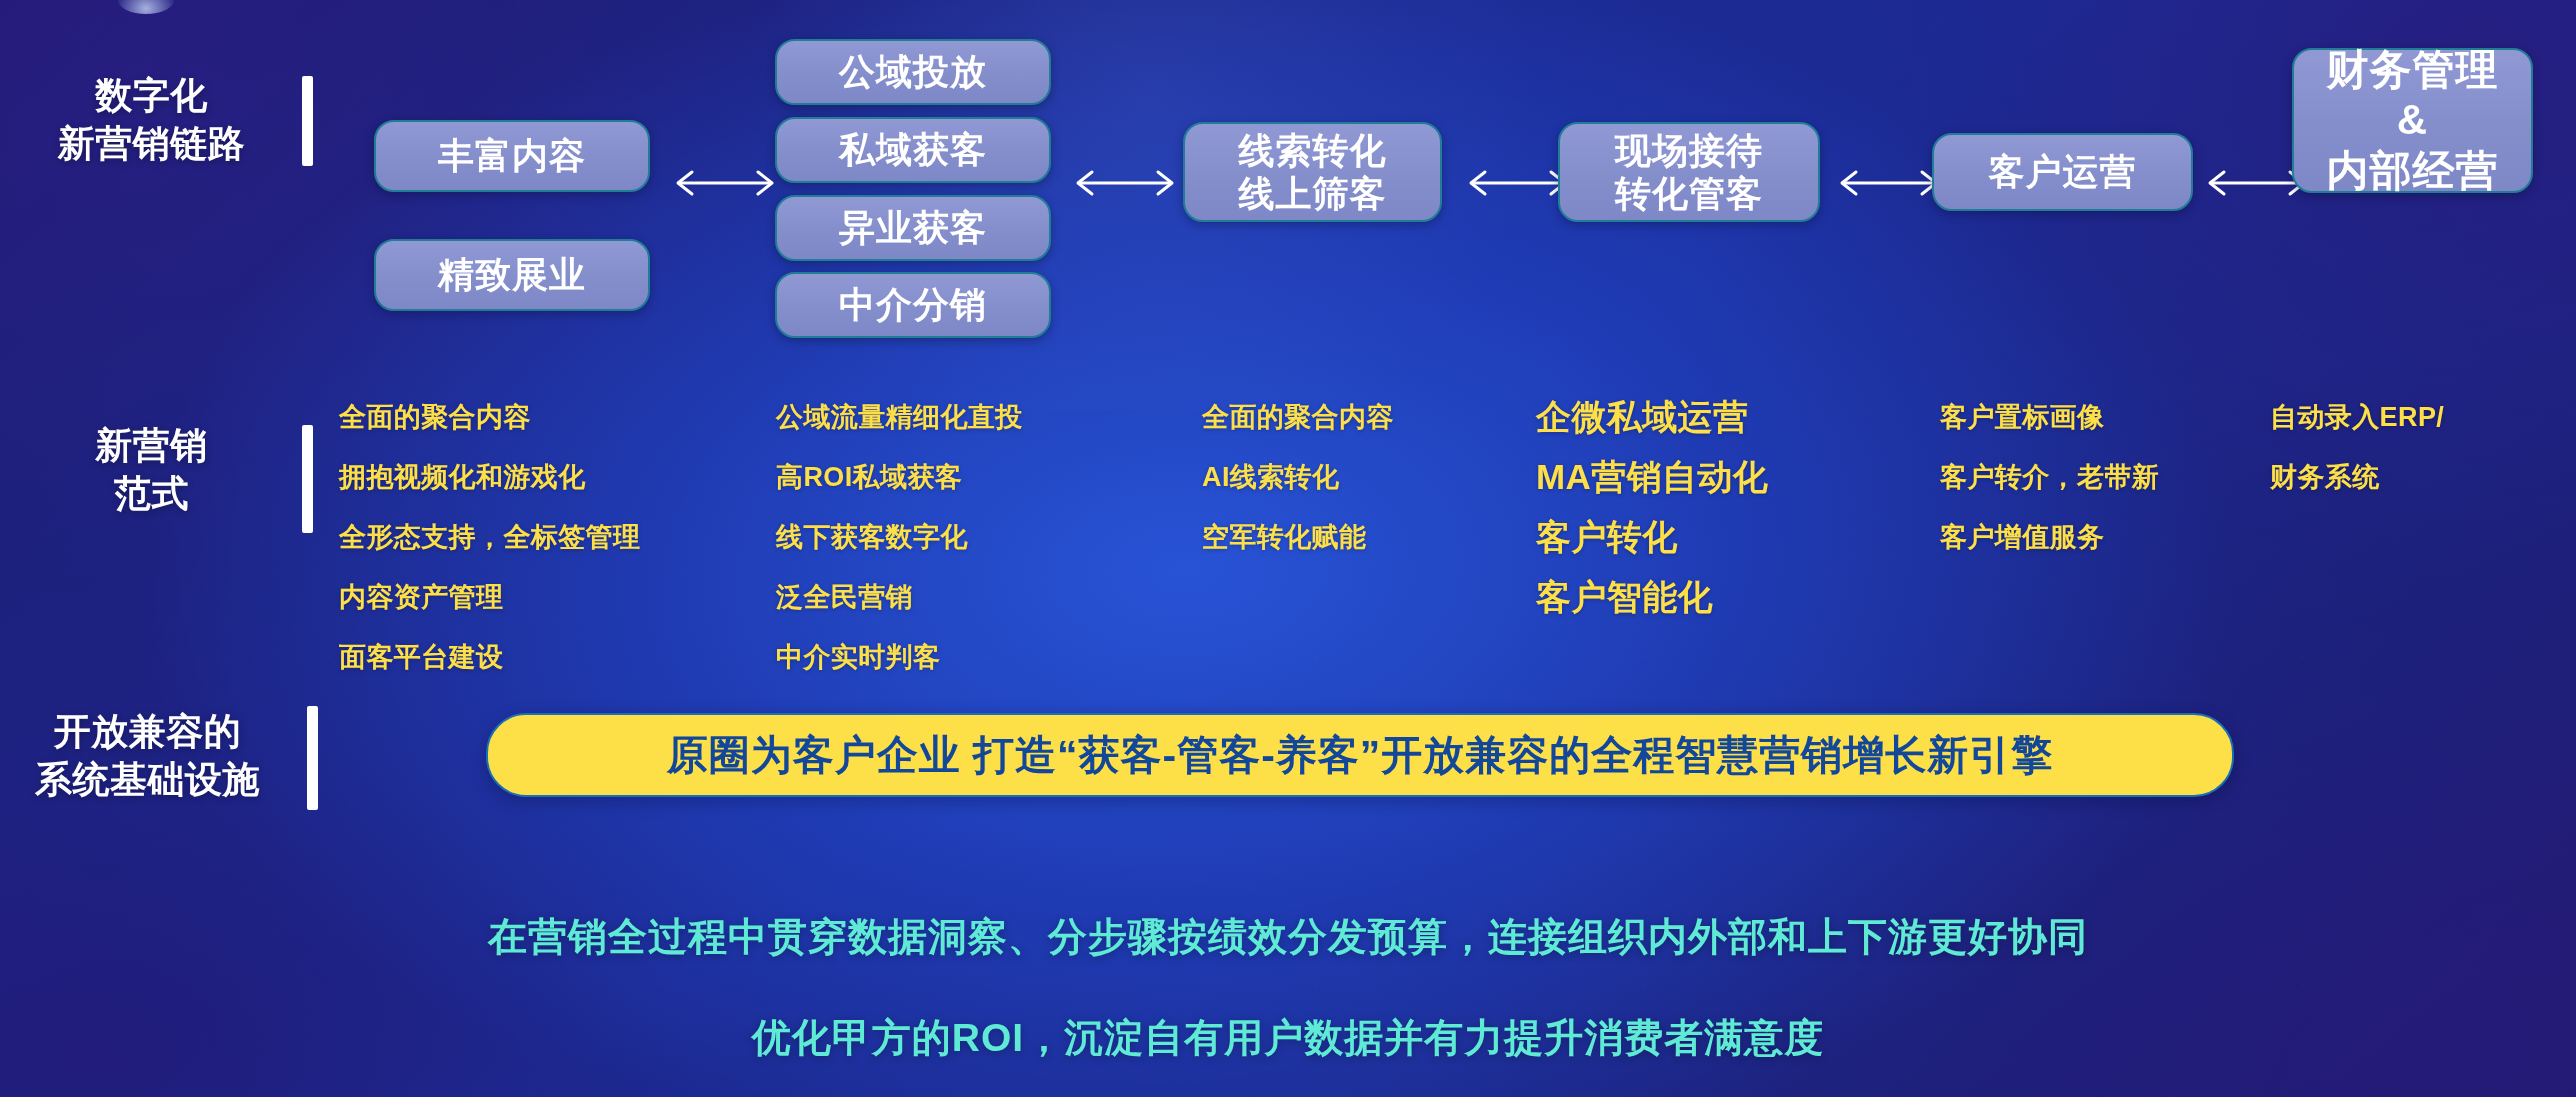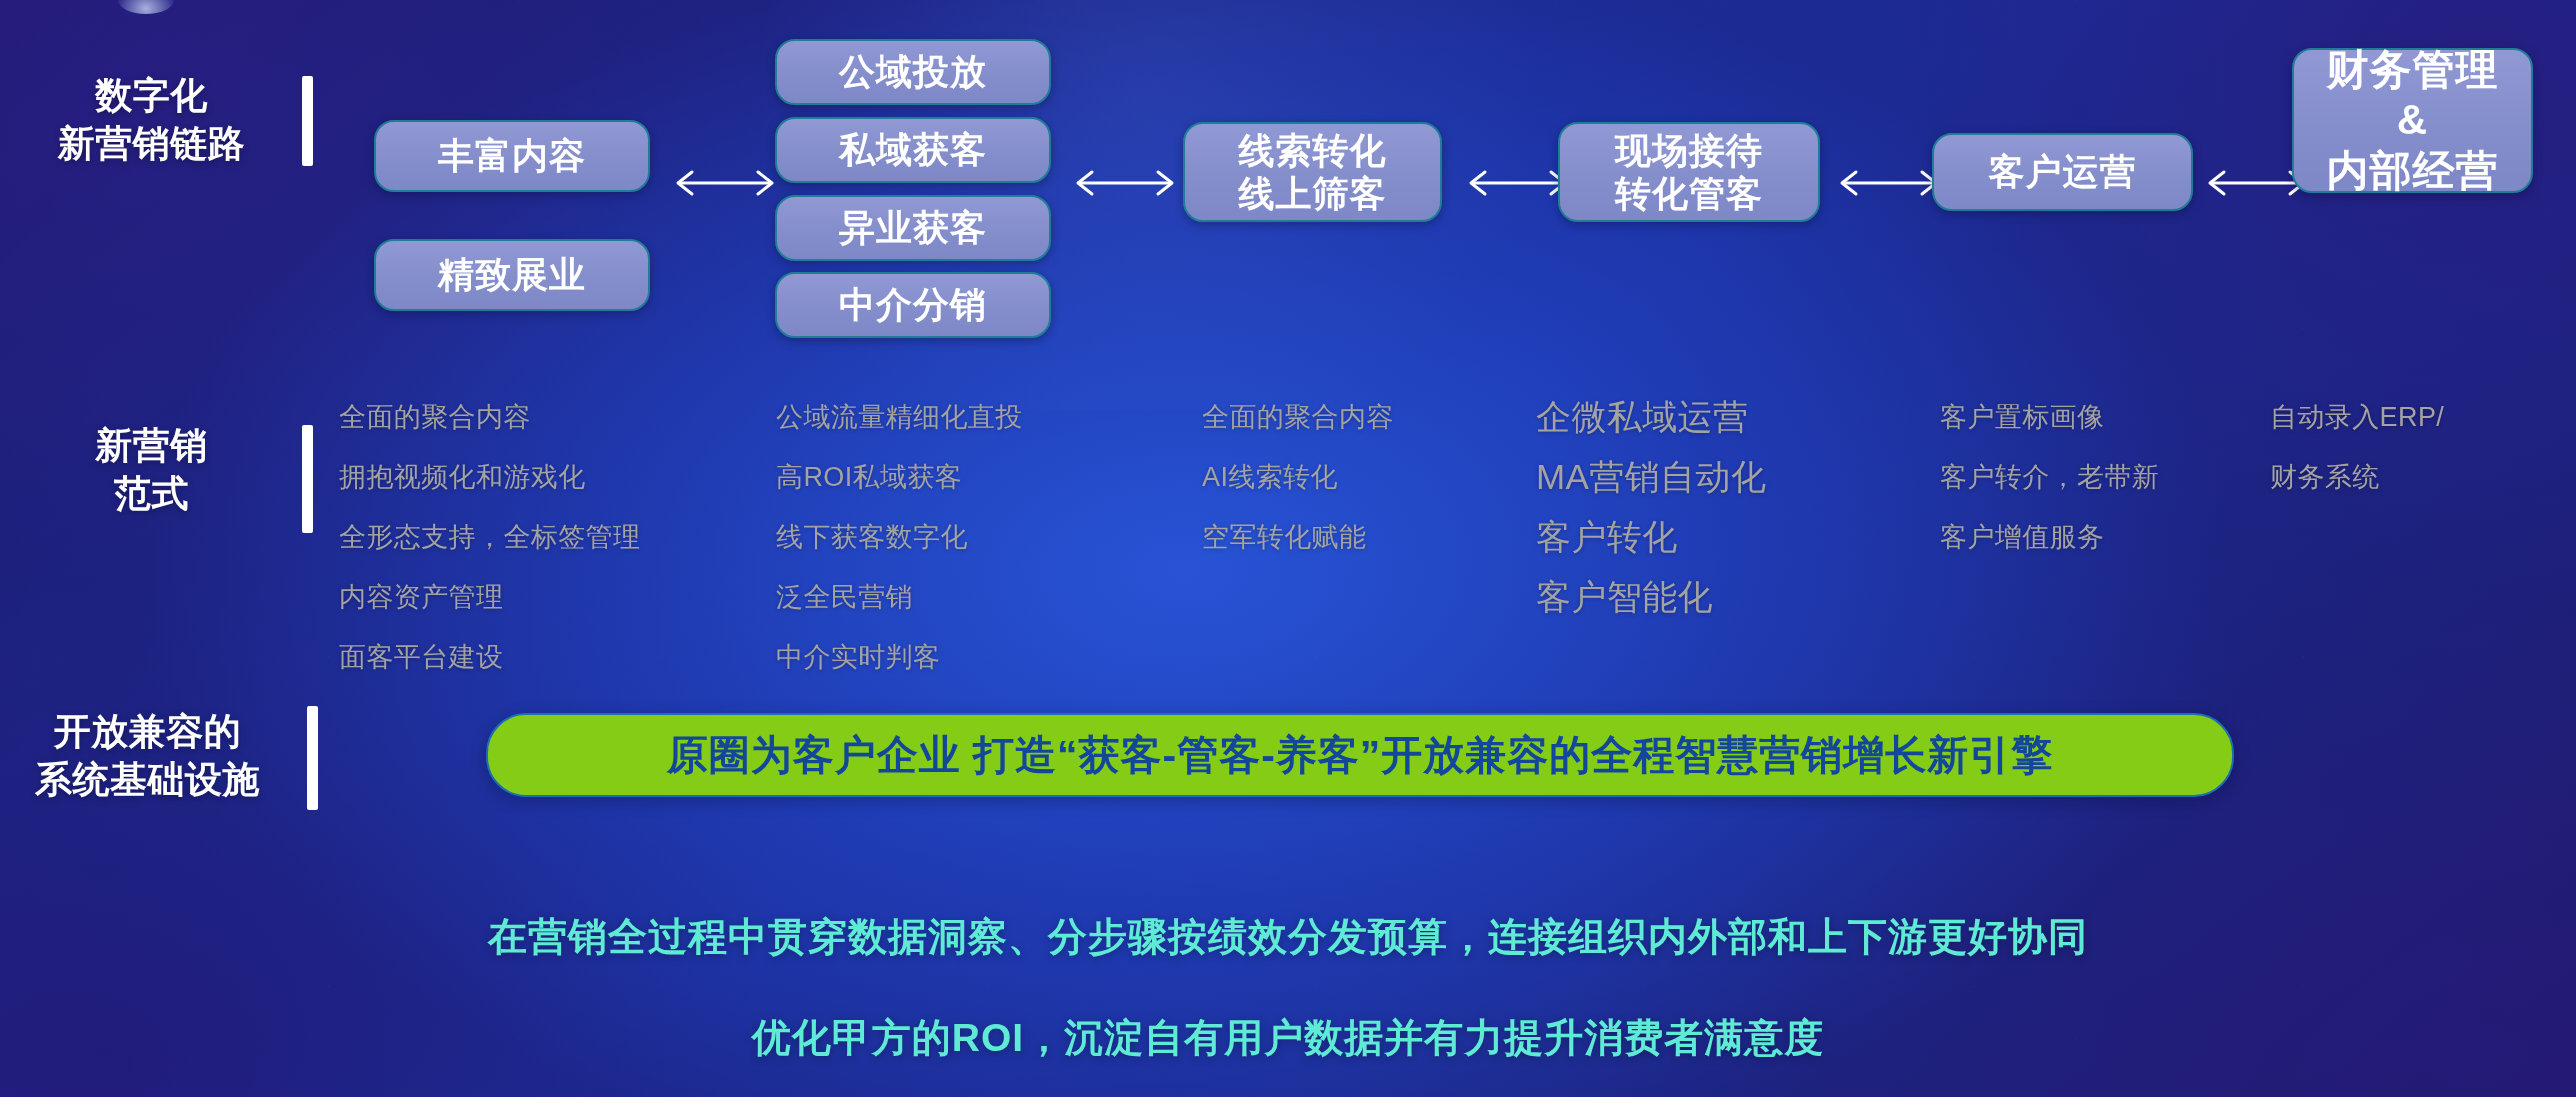--- a/index.html
+++ b/index.html
@@ -56,30 +56,30 @@
     color:#ffffff;font-weight:700;
     display:flex;align-items:center;justify-content:center;
     text-align:center;line-height:1.20;white-space:pre-line;
     box-shadow:0 3px 10px rgba(8,12,50,0.35);
     letter-spacing:1px;
   }
   .arrow{position:absolute;}
   .arrow svg{display:block;overflow:visible;}
 
   
-  .para-col{position:absolute;color:#a3a3a3;font-weight:400;}
+  .para-col{position:absolute;color:#fde047;font-weight:700;}
   .para-item{
     white-space:nowrap;letter-spacing:0.4px;
     text-shadow:0 1px 4px rgba(0,0,0,0.28);
   }
 
   
   .banner{
     position:absolute;box-sizing:border-box;
-    background:#84cc16;border:2px solid #1b6fb5;border-radius:40px;
+    background:#fde047;border:2px solid #1b6fb5;border-radius:40px;
     display:flex;align-items:center;justify-content:center;
     color:#12479a;font-weight:700;letter-spacing:1px;
     box-shadow:0 4px 16px rgba(5,10,45,0.30);
   }
 
   
   .yline{
     position:absolute;width:100%;text-align:center;
     color:#5eead4;font-weight:700;letter-spacing:1px;
     text-shadow:0 2px 8px rgba(0,0,0,0.30);

